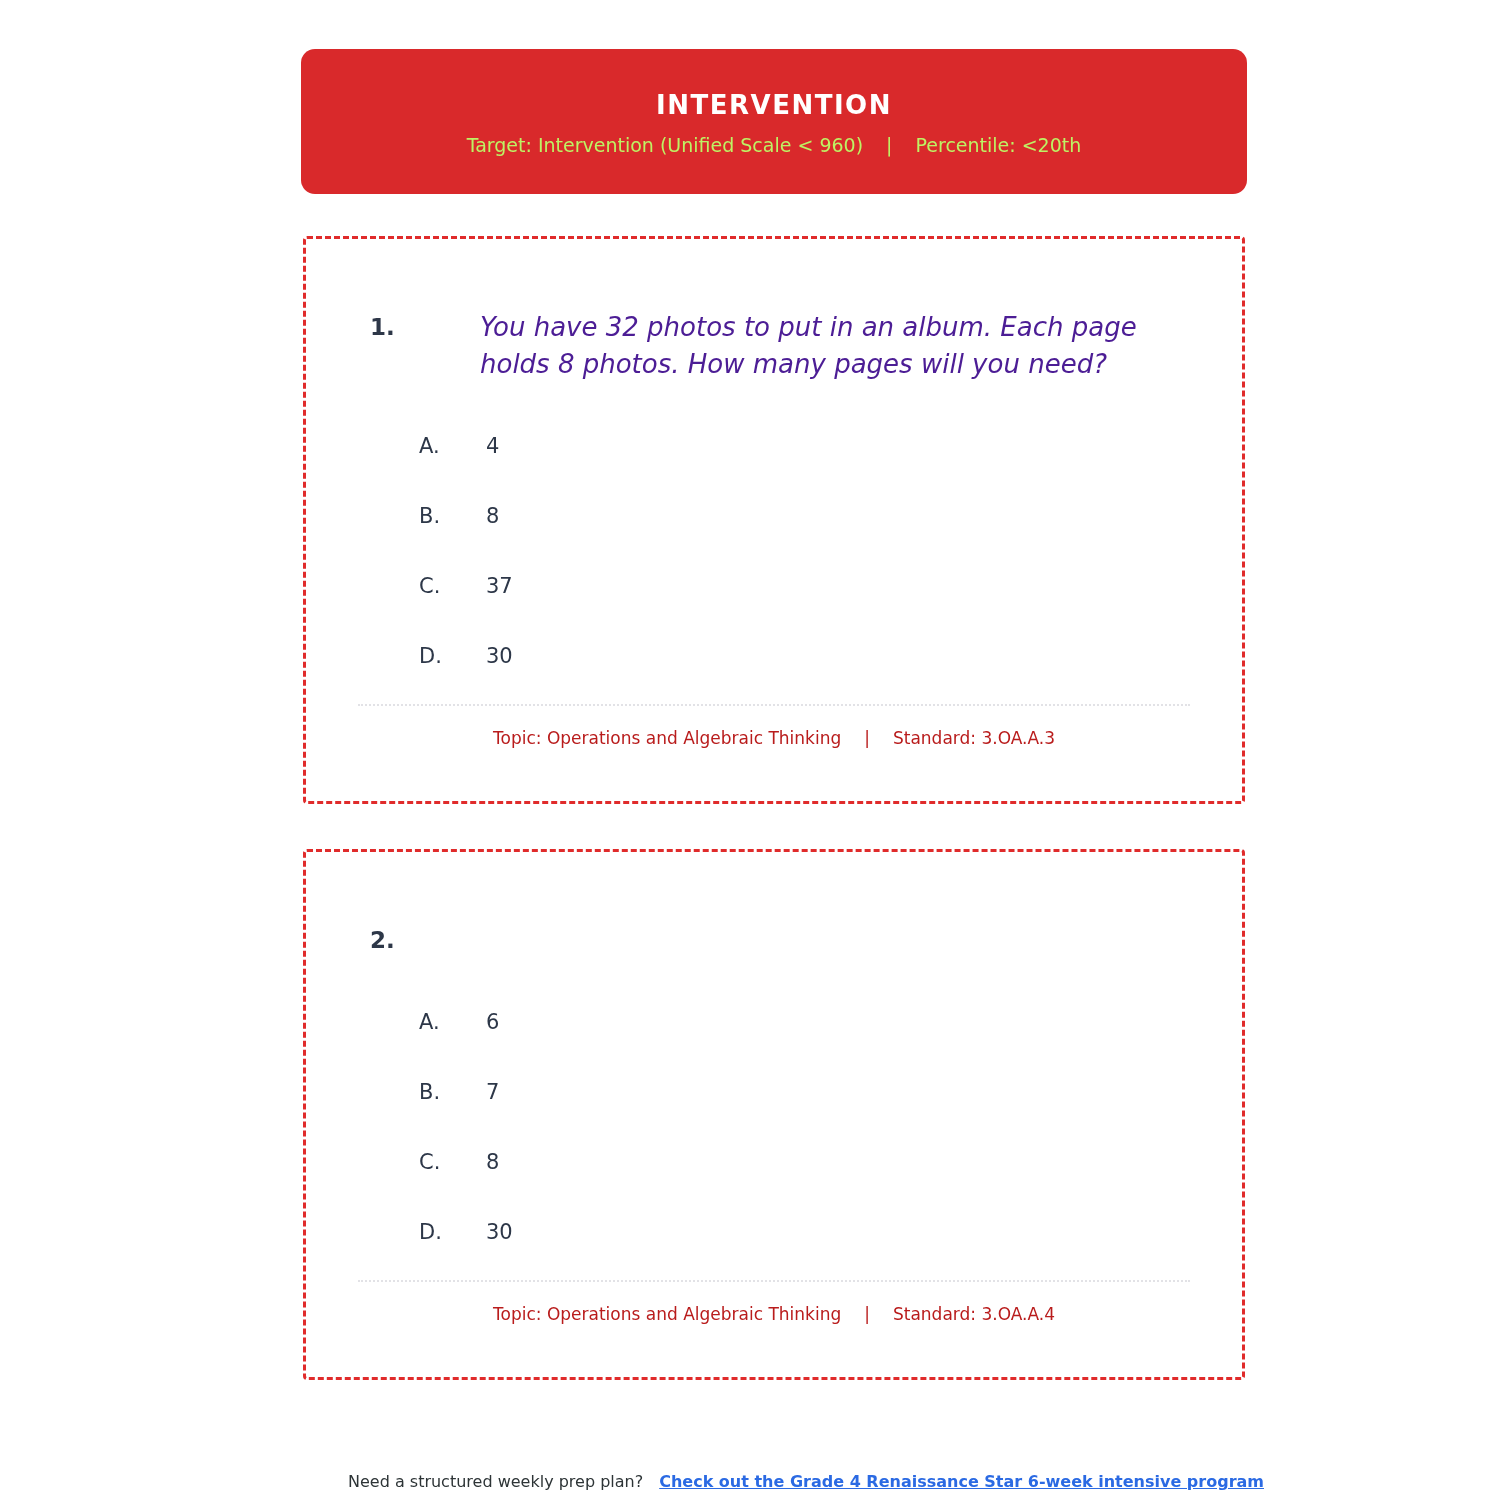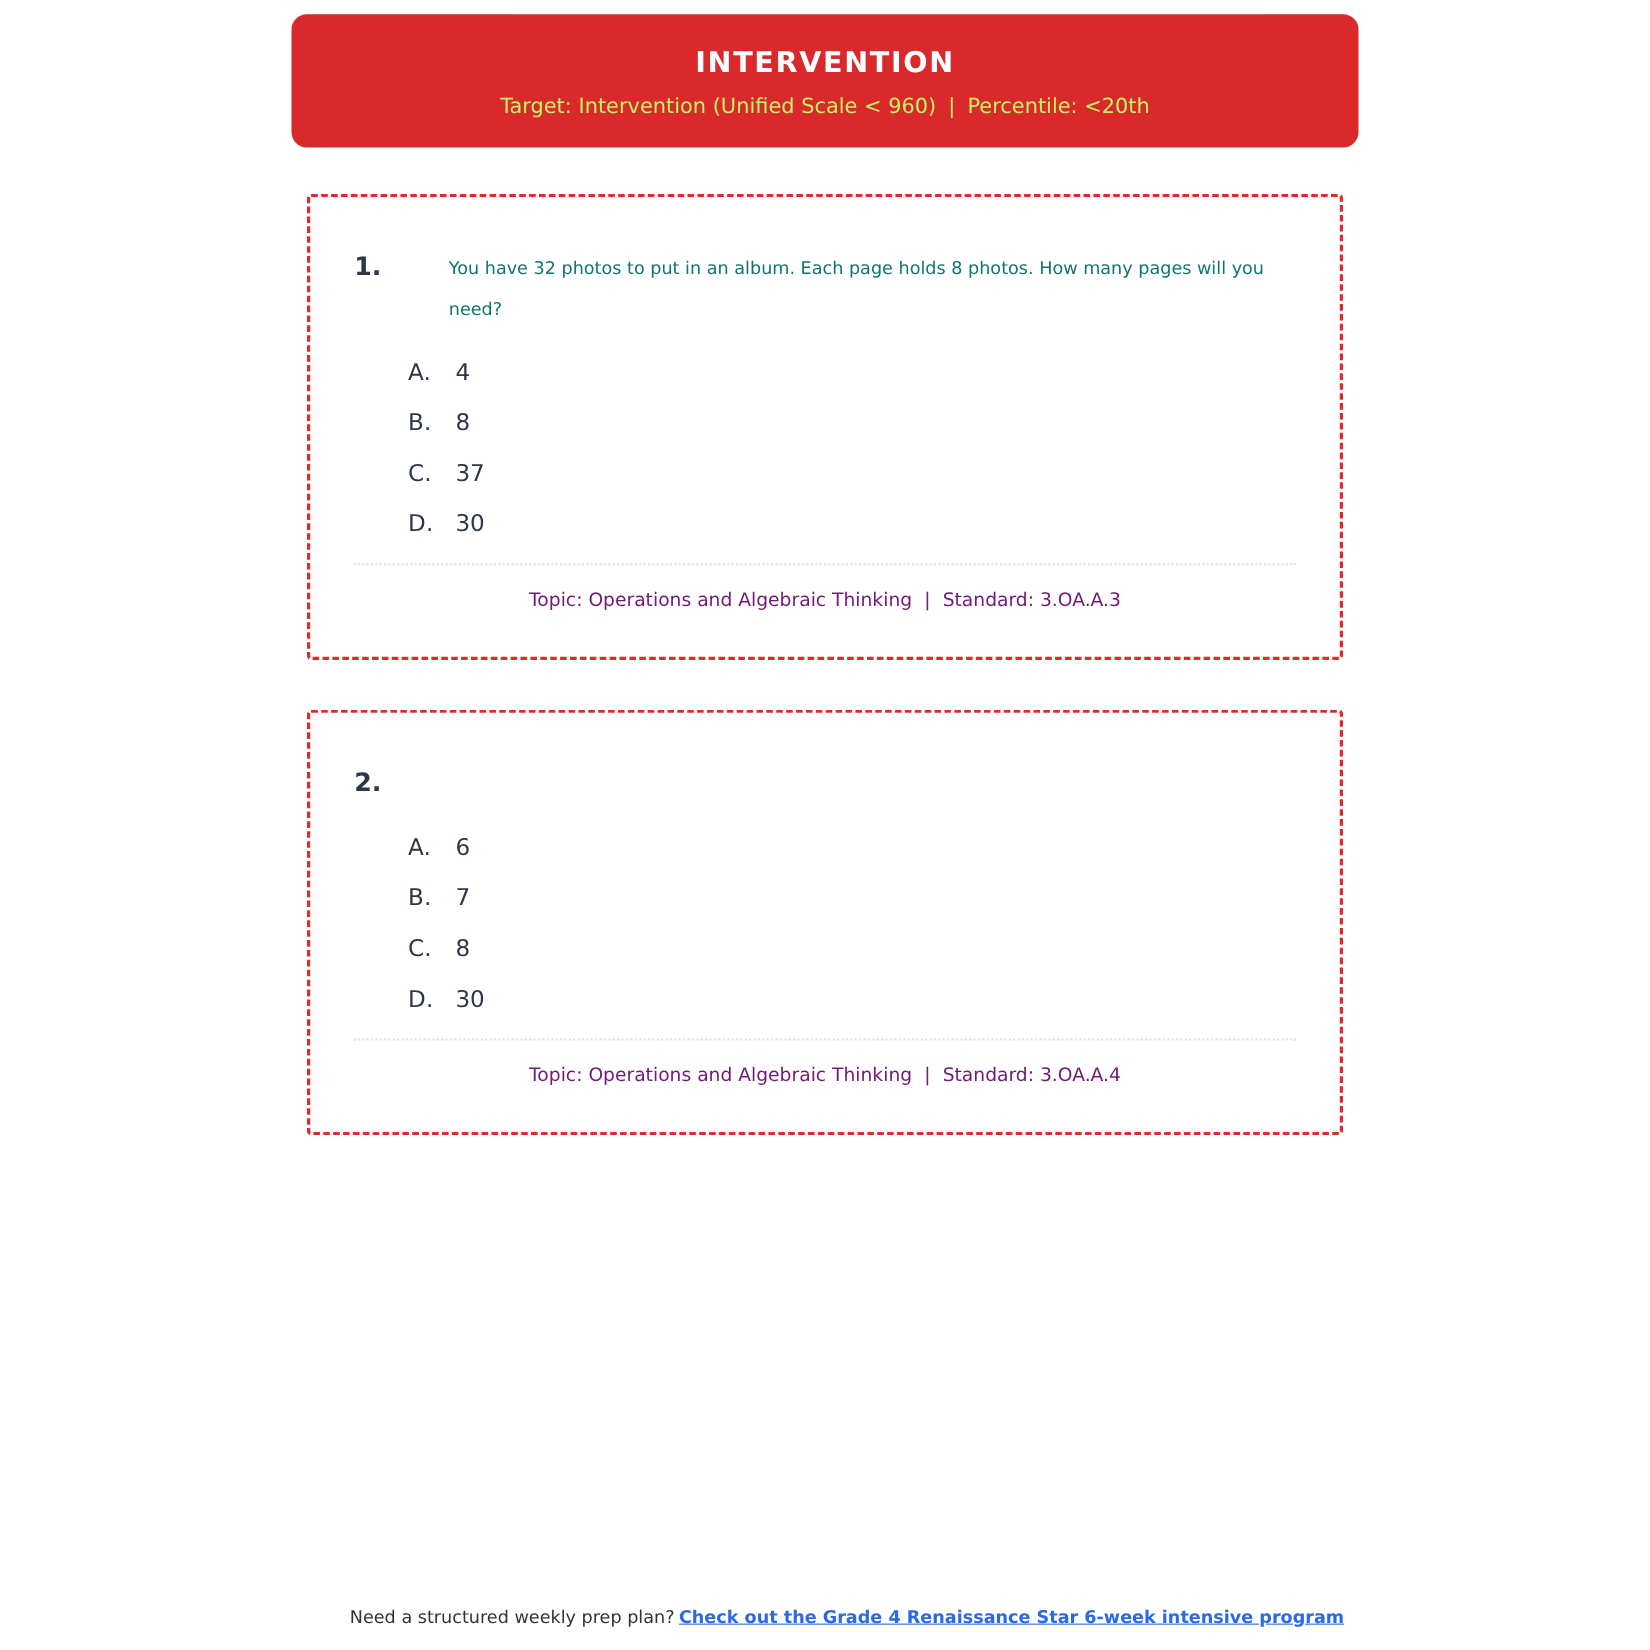--- a/index.html
+++ b/index.html
@@ -1,15 +1,15 @@
 <!DOCTYPE html>
 <html><head>
 <meta charset="utf-8">
 <style>
-  * { margin: 0; padding: 0; box-sizing: border-box; }
+  * { margin: 12px; padding: 0; box-sizing: border-box; }
   html, body {
     background: #ffffff;
     font-family: "DejaVu Sans", "Liberation Sans", sans-serif;
   }
   body {
     width: 1500px;
     height: 1500px;
     position: relative;
     overflow: hidden;
   }
@@ -55,23 +55,24 @@
   .q-num {
     width: 86px;
     flex: 0 0 86px;
     font-size: 23px;
     font-weight: bold;
     color: #2d3748;
     line-height: 37px;
   }
   .q-text {
     flex: 1;
-    font-size: 16px;
-    color: #0f766e;
+    font-size: 26px;
+    color: #4c1d95;
     line-height: 37px;
+    font-style: italic;
   }
 
   .options { margin: 29px 0 0 49px; }
   .option {
     display: flex;
     align-items: baseline;
     margin-bottom: 25px;
     font-size: 21px;
     color: #2d3748;
     line-height: 21px;
@@ -81,21 +82,21 @@
 
   .divider {
     border: none;
     border-top: 2px dotted #e2e2e6;
     margin-top: 23px;
   }
   .meta {
     margin-top: 21px;
     text-align: center;
     font-size: 17px;
-    color: #701a75;
+    color: #b91c1c;
     line-height: 22px;
   }
   .meta .sep { margin: 0 11px; }
 
   
   .footer {
     position: absolute;
     left: 0;
     bottom: 20px;
     width: 100%;

